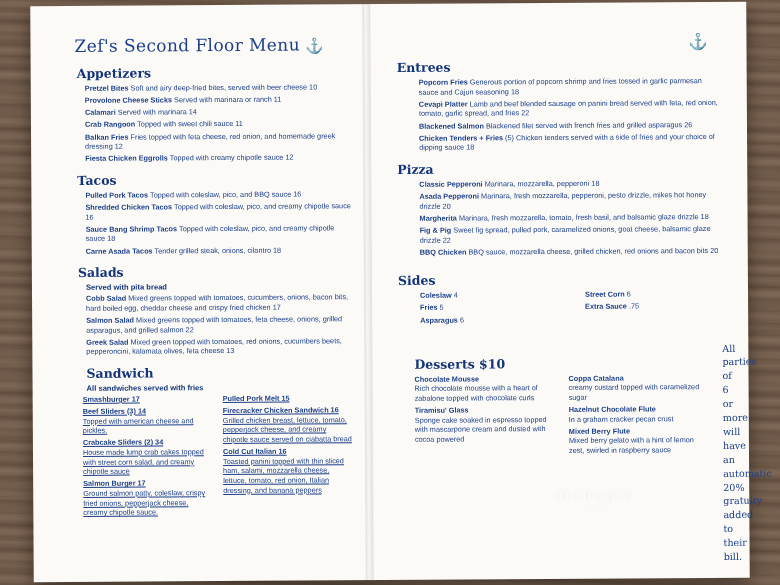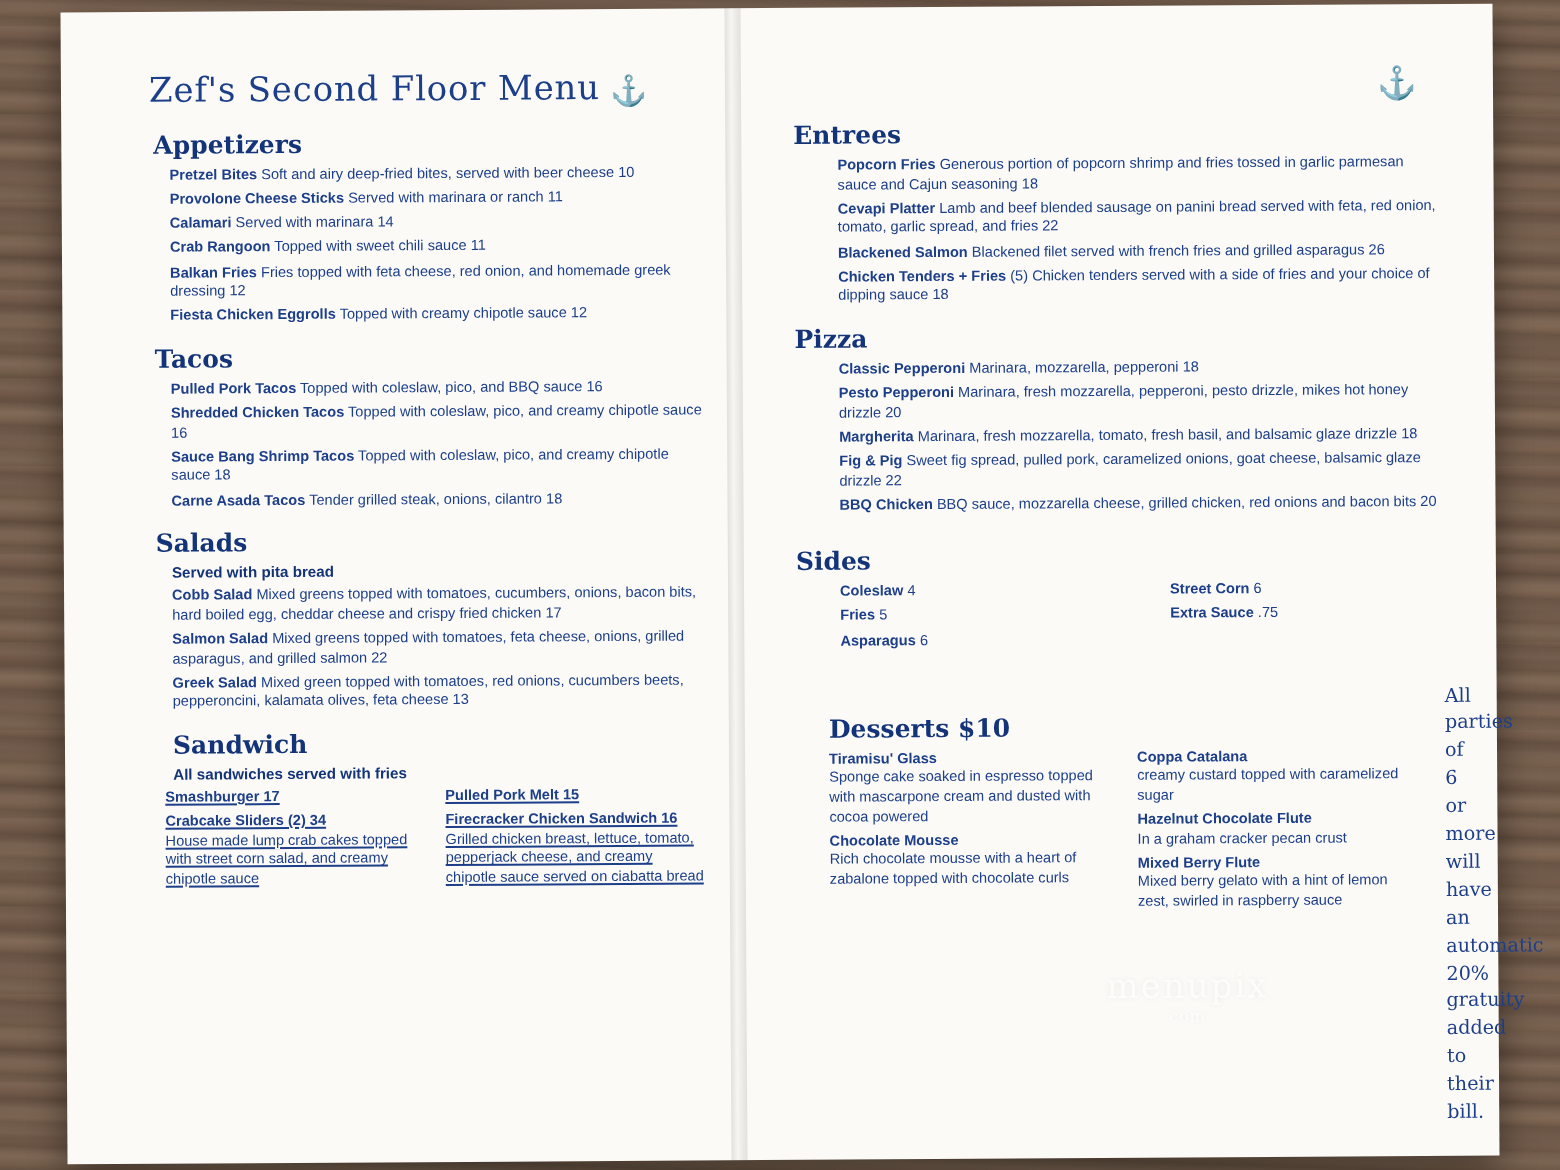--- a/index.html
+++ b/index.html
@@ -130,47 +130,50 @@
       <li class="item"><span class="nm">Salmon Salad</span> <span class="ds">Mixed greens topped with tomatoes, feta cheese, onions, grilled asparagus, and grilled salmon 22</span></li>
       <li class="item"><span class="nm">Greek Salad</span> <span class="ds">Mixed green topped with tomatoes, red onions, cucumbers beets, pepperoncini, kalamata olives, feta cheese 13</span></li>
     </ul>
 
     <h2 class="sect indent2">Sandwich</h2>
     <div class="subnote indent">All sandwiches served with fries</div>
     <div class="two-col" style="margin-left:24px;">
       <div class="col">
         <ul class="items">
           <li class="item"><span class="nm">Smashburger 17</span><br></li>
+          <li class="item"><span class="nm">Beef Sliders (3) 14</span><br><span class="ds">Topped with american cheese and pickles.</span></li>
           <li class="item"><span class="nm">Crabcake Sliders (2) 34</span><br><span class="ds">House made lump crab cakes topped with street corn salad, and creamy chipotle sauce</span></li>
+          <li class="item"><span class="nm">Salmon Burger 17</span><br><span class="ds">Ground salmon patty, coleslaw, crispy fried onions, pepperjack cheese, creamy chipotle sauce.</span></li>
         </ul>
       </div>
       <div class="col">
         <ul class="items">
           <li class="item"><span class="nm">Pulled Pork Melt 15</span><br></li>
           <li class="item"><span class="nm">Firecracker Chicken Sandwich 16</span><br><span class="ds">Grilled chicken breast, lettuce, tomato, pepperjack cheese, and creamy chipotle sauce served on ciabatta bread</span></li>
+          <li class="item"><span class="nm">Cold Cut Italian 16</span><br><span class="ds">Toasted panini topped with thin sliced ham, salami, mozzarella cheese, lettuce, tomato, red onion, Italian dressing, and banana peppers</span></li>
         </ul>
       </div>
     </div>
   </div>
 
   <div class="page page-right">
     <div class="anchor-right">⚓</div>
 
     <h2 class="sect" style="margin-top:42px;">Entrees</h2>
     <ul class="items indent-s">
       <li class="item"><span class="nm">Popcorn Fries</span> <span class="ds">Generous portion of popcorn shrimp and fries tossed in garlic parmesan sauce and Cajun seasoning 18</span></li>
       <li class="item"><span class="nm">Cevapi Platter</span> <span class="ds">Lamb and beef blended sausage on panini bread served with feta, red onion, tomato, garlic spread, and fries 22</span></li>
       <li class="item"><span class="nm">Blackened Salmon</span> <span class="ds">Blackened filet served with french fries and grilled asparagus 26</span></li>
       <li class="item"><span class="nm">Chicken Tenders + Fries</span> <span class="ds">(5) Chicken tenders served with a side of fries and your choice of dipping sauce 18</span></li>
     </ul>
 
     <h2 class="sect">Pizza</h2>
     <ul class="items indent-s">
       <li class="item"><span class="nm">Classic Pepperoni</span> <span class="ds">Marinara, mozzarella, pepperoni 18</span></li>
-      <li class="item"><span class="nm">Pesto Pepperoni</span> <span class="ds">Marinara, fresh mozzarella, pepperoni, pesto drizzle, mikes hot honey drizzle 20</span></li>
+      <li class="item"><span class="nm">Asada Pepperoni</span> <span class="ds">Marinara, fresh mozzarella, pepperoni, pesto drizzle, mikes hot honey drizzle 20</span></li>
       <li class="item"><span class="nm">Margherita</span> <span class="ds">Marinara, fresh mozzarella, tomato, fresh basil, and balsamic glaze drizzle 18</span></li>
       <li class="item"><span class="nm">Fig &amp; Pig</span> <span class="ds">Sweet fig spread, pulled pork, caramelized onions, goat cheese, balsamic glaze drizzle 22</span></li>
       <li class="item"><span class="nm">BBQ Chicken</span> <span class="ds">BBQ sauce, mozzarella cheese, grilled chicken, red onions and bacon bits 20</span></li>
     </ul>
 
     <h2 class="sect" style="margin-top:16px;">Sides</h2>
     <div class="sides-wrap">
       <ul class="items indent-s">
         <li class="item"><span class="nm">Coleslaw</span> <span class="ds">4</span></li>
         <li class="item"><span class="nm">Fries</span> <span class="ds">5</span></li>
@@ -180,22 +183,22 @@
         <li class="item"><span class="nm">Street Corn</span> <span class="ds">6</span></li>
         <li class="item"><span class="nm">Extra Sauce</span> <span class="ds">.75</span></li>
       </ul>
     </div>
 
     <div class="desserts">
       <h2 class="sect">Desserts $10</h2>
       <div class="dess-cols">
         <div class="col">
           <ul class="items">
+            <li class="item"><span class="nm">Chocolate Mousse</span><br><span class="ds">Rich chocolate mousse with a heart of zabalone topped with chocolate curls</span></li>
             <li class="item"><span class="nm">Tiramisu' Glass</span><br><span class="ds">Sponge cake soaked in espresso topped with mascarpone cream and dusted with cocoa powered</span></li>
-            <li class="item"><span class="nm">Chocolate Mousse</span><br><span class="ds">Rich chocolate mousse with a heart of zabalone topped with chocolate curls</span></li>
           </ul>
         </div>
         <div class="col">
           <ul class="items">
             <li class="item"><span class="nm">Coppa Catalana</span><br><span class="ds">creamy custard topped with caramelized sugar</span></li>
             <li class="item"><span class="nm">Hazelnut Chocolate Flute</span><br><span class="ds">In a graham cracker pecan crust</span></li>
             <li class="item"><span class="nm">Mixed Berry Flute</span><br><span class="ds">Mixed berry gelato with a hint of lemon zest, swirled in raspberry sauce</span></li>
           </ul>
         </div>
       </div>

